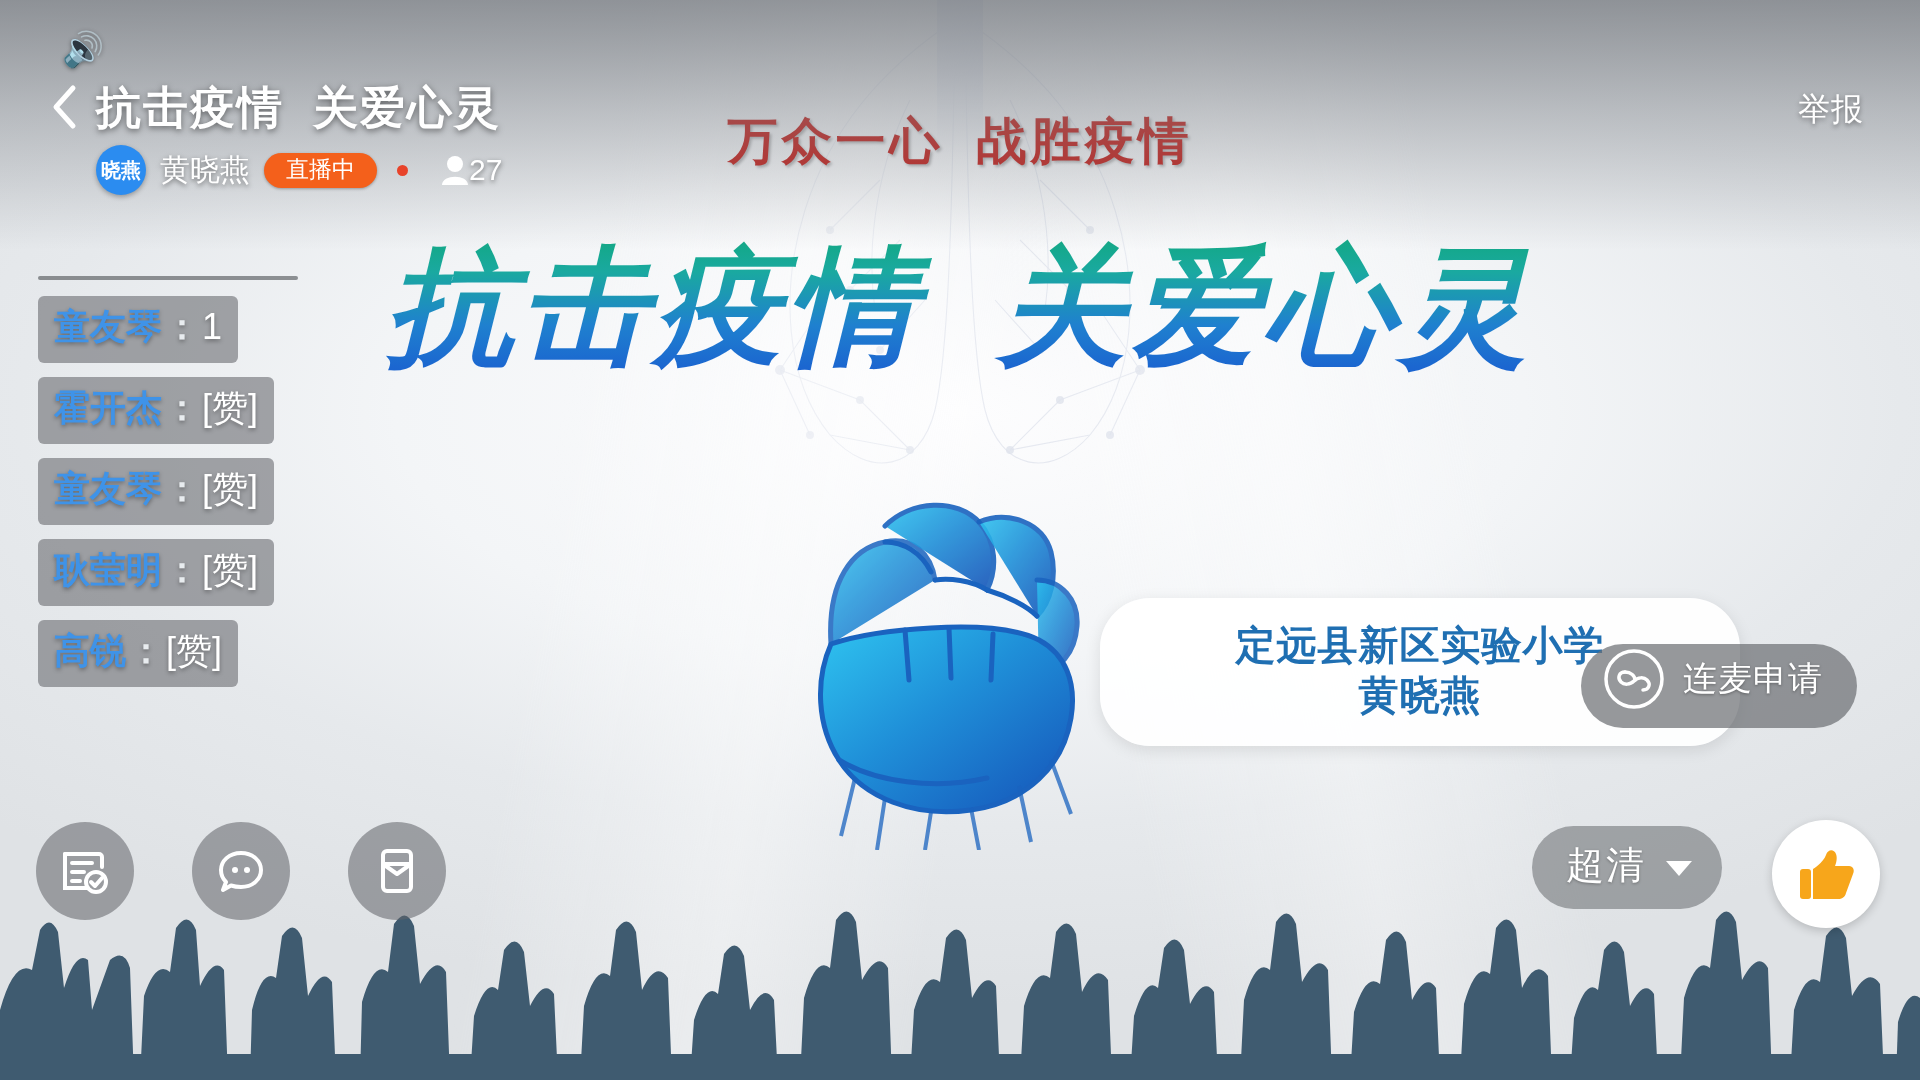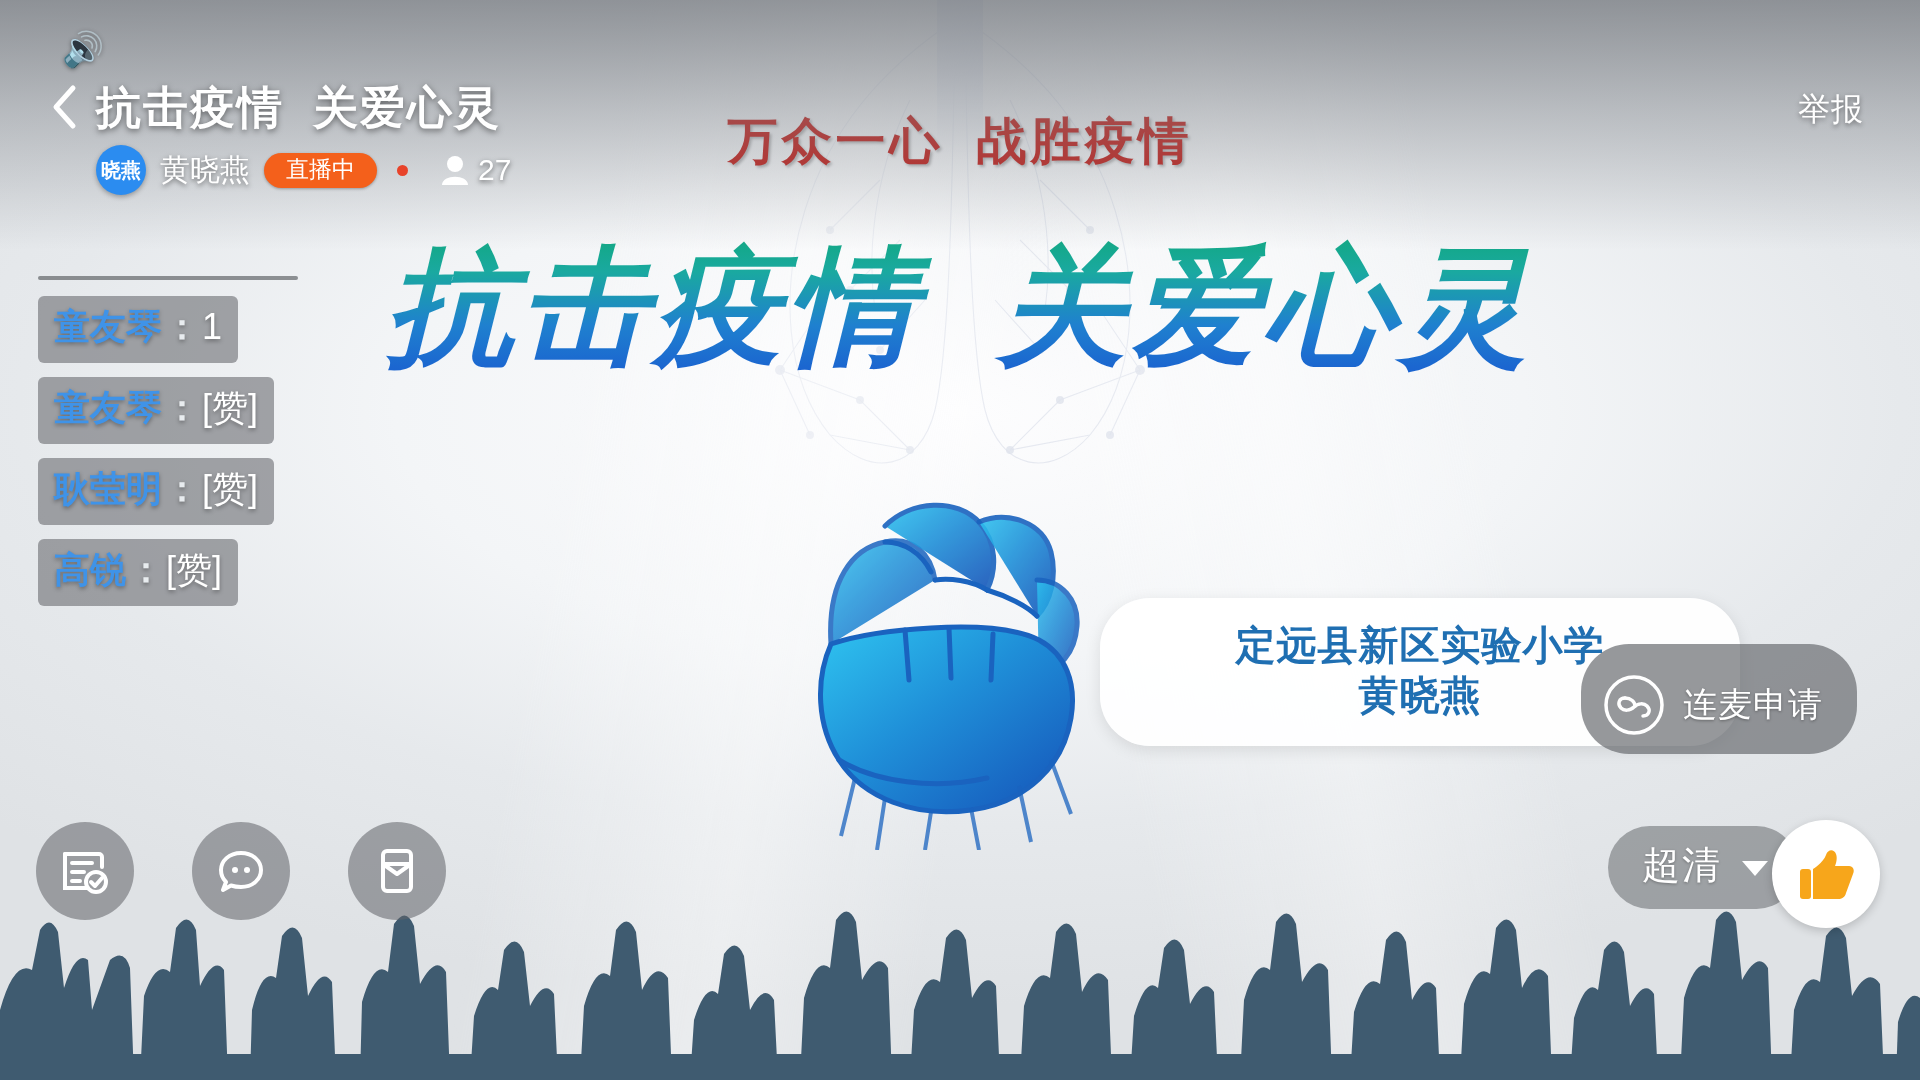--- a/index.html
+++ b/index.html
@@ -75,21 +75,21 @@
   .avatar { width:50px; height:50px; border-radius:50%; background:#2b8cf0;
             display:flex; align-items:center; justify-content:center;
             color:#fff; font-size:20px; font-weight:700; letter-spacing:0; line-height:1;
             box-shadow:0 2px 5px rgba(0,0,0,.3); }
   .host-name { font-size:30px; color:#fff; font-weight:500;
                text-shadow:0 2px 5px rgba(0,0,0,.5); }
   .live-badge { background:#f4601b; color:#fff; font-size:23px; font-weight:500;
                 padding:5px 22px 7px; border-radius:20px; line-height:1;
                 box-shadow:0 1px 3px rgba(0,0,0,.3); }
   .red-dot { width:11px; height:11px; border-radius:50%; background:#e8432a; margin:0 6px; }
-  .viewer-box { display:flex; align-items:center; gap:10px; margin-left:14px; }
+  .viewer-box { display:flex; align-items:center; gap:1px; margin-left:14px; }
   .viewer-box svg { width:26px; height:30px; }
   .viewer-count { font-size:30px; color:#fff; text-shadow:0 2px 5px rgba(0,0,0,.5); }
 
   .report-btn { position:absolute; right:56px; top:88px; font-size:32px; color:#fff;
                 text-shadow:0 2px 5px rgba(0,0,0,.45); cursor:pointer; letter-spacing:1px; }
 
   
   .chat-wrap { position:absolute; left:38px; top:276px; width:470px; }
   .chat-divider { width:260px; height:4px; border-radius:2px;
                   background:rgba(60,63,68,.55); margin:0 0 16px 0; }
@@ -108,35 +108,35 @@
     background:rgba(255,255,255,.93); border-radius:50px;
     padding:22px 40px 26px; text-align:center;
     box-shadow:0 4px 16px rgba(0,0,0,.10); }
   .school-line { font-size:40px; font-weight:700; color:#1f6fb2; line-height:1.25;
                  letter-spacing:1px; }
 
   
   .mic-btn { position:absolute; left:1581px; top:644px;
     display:flex; align-items:center; gap:18px;
     background:rgba(110,112,116,.72); border-radius:48px;
-    padding:30px 34px 18px 22px; cursor:pointer; }
+    padding:4px 34px 18px 22px; cursor:pointer; }
   .mic-btn svg { width:62px; height:62px; flex:0 0 62px; }
   .mic-label { font-size:34px; color:#fff; letter-spacing:1px;
                text-shadow:0 1px 3px rgba(0,0,0,.35); }
 
   
   .tool-circle { position:absolute; width:98px; height:98px; border-radius:50%;
     background:rgba(96,99,104,.55); display:flex; align-items:center; justify-content:center;
     cursor:pointer; }
   .tool-circle svg { width:50px; height:50px; }
   #tool-quiz { left:36px;  top:822px; }
   #tool-chat { left:192px; top:822px; }
   #tool-gift { left:348px; top:822px; }
 
-  .quality-btn { position:absolute; left:1608px; top:826px;
+  .quality-btn { position:absolute; left:1532px; top:826px;
     display:flex; align-items:center; gap:20px;
     background:rgba(96,99,104,.52); border-radius:48px; padding:14px 30px 18px 34px;
     cursor:pointer; }
   .quality-label { font-size:38px; color:#fff; letter-spacing:2px;
                    text-shadow:0 1px 3px rgba(0,0,0,.3); }
   .caret { width:0; height:0; border-left:13px solid transparent;
            border-right:13px solid transparent; border-top:15px solid #fff; margin-top:6px; }
 
   .like-btn { position:absolute; left:1772px; top:820px; width:108px; height:108px;
     border-radius:50%; background:#fff; display:flex; align-items:center; justify-content:center;
@@ -293,20 +293,25 @@
   <div class="chat-wrap">
     <div class="chat-divider"></div>
 
     <div>
       <div class="chat-bubble">
         <span class="chat-name">童友琴</span><span class="chat-sep">：</span><span class="chat-text">1</span>
       </div>
     </div>
     <div>
       <div class="chat-bubble">
+        <span class="chat-name">霍开杰</span><span class="chat-sep">：</span><span class="chat-text">[赞]</span>
+      </div>
+    </div>
+    <div>
+      <div class="chat-bubble">
         <span class="chat-name">童友琴</span><span class="chat-sep">：</span><span class="chat-text">[赞]</span>
       </div>
     </div>
     <div>
       <div class="chat-bubble">
         <span class="chat-name">耿莹明</span><span class="chat-sep">：</span><span class="chat-text">[赞]</span>
       </div>
     </div>
     <div>
       <div class="chat-bubble">

